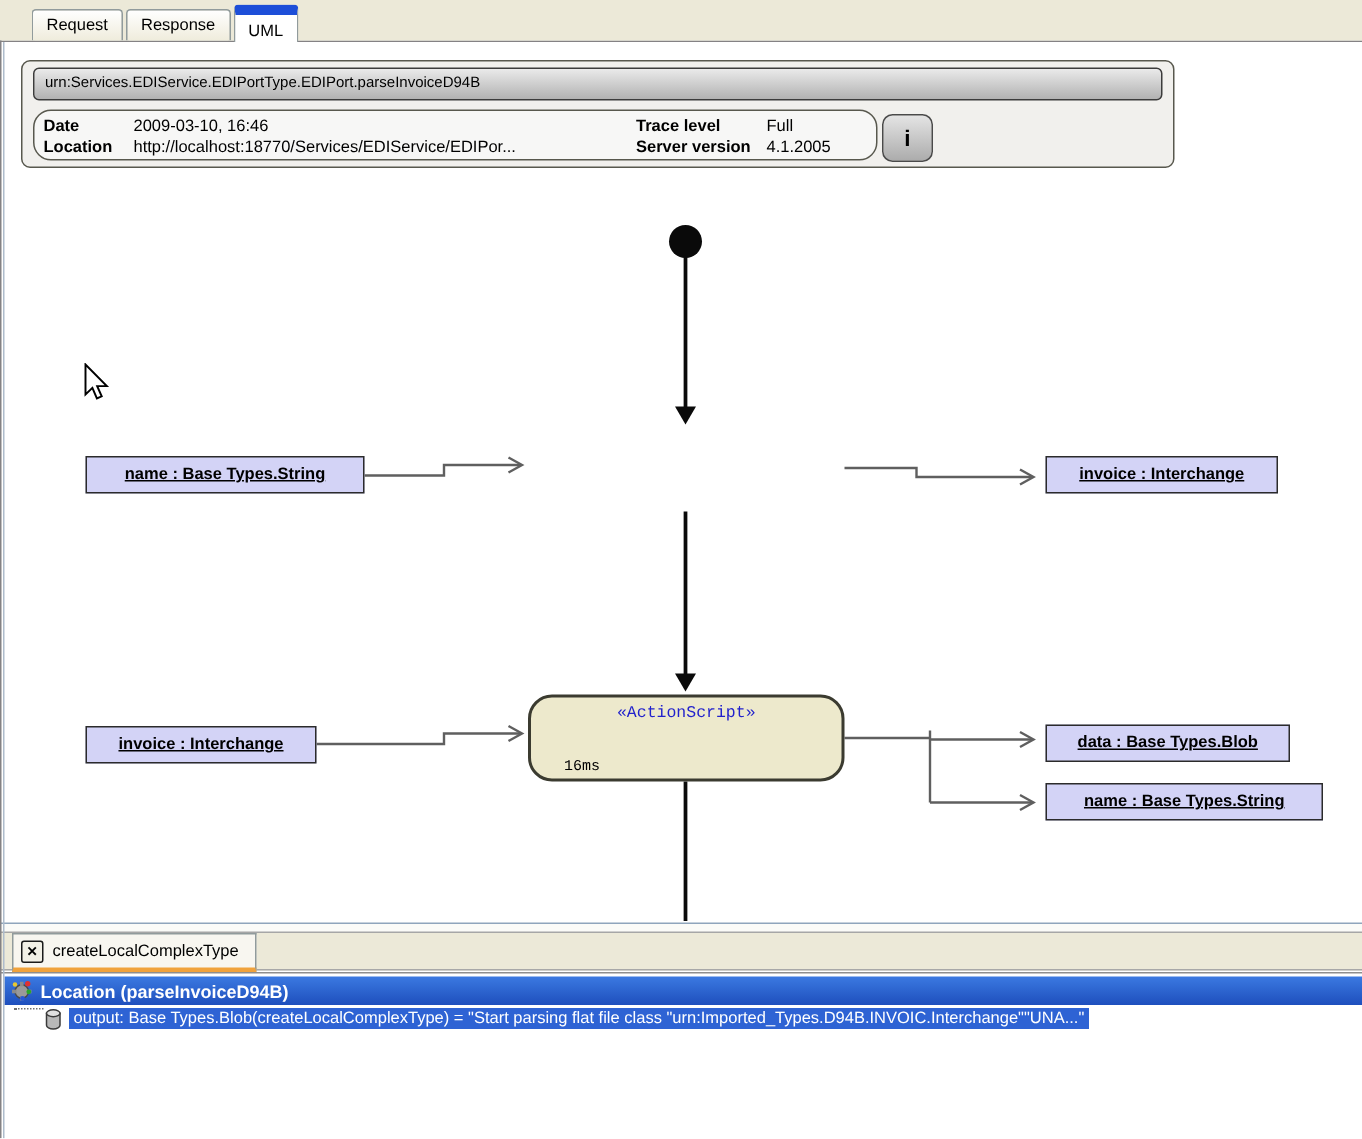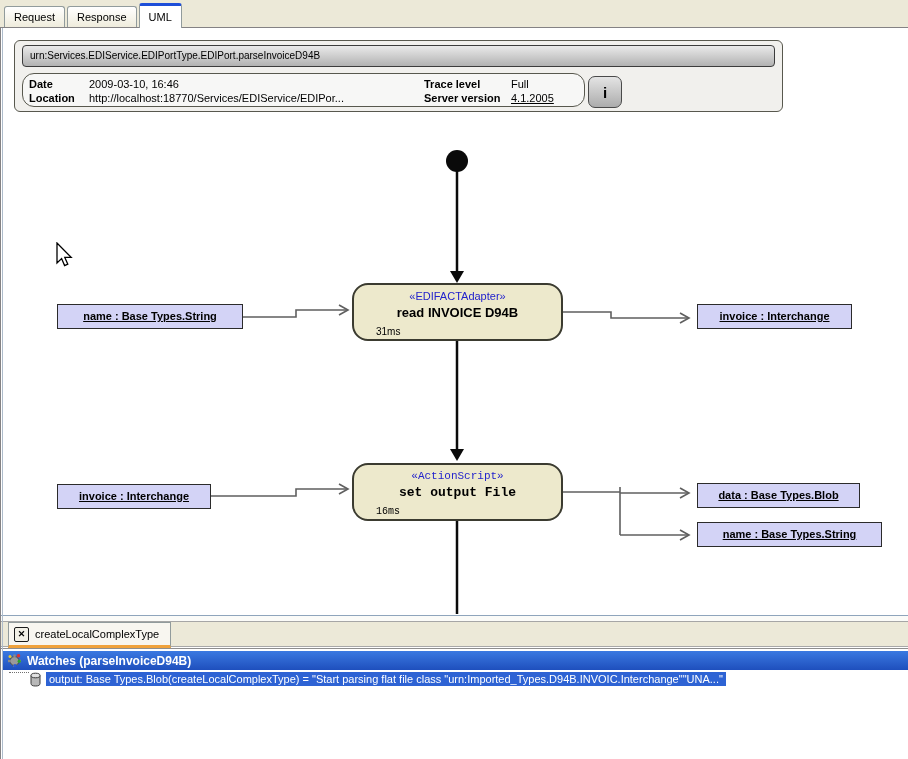--- a/index.html
+++ b/index.html
@@ -3,25 +3,25 @@
 <meta charset="utf-8">
 <style>
   html,body{margin:0;padding:0;}
   .screen{position:relative;width:908px;height:759px;background:#fff;overflow:hidden;
           font-family:"Liberation Sans",sans-serif;color:#000;}
   .screen::before{content:"";position:absolute;left:0;top:27px;width:1px;height:732px;background:#848284;z-index:8;}
   .screen::after{content:"";position:absolute;left:2px;top:28px;width:1px;height:731px;background:#AEBCCB;z-index:8;}
 
   
   .tabbar{position:absolute;left:0;top:0;width:908px;height:27px;background:#ECE9D8;
-          display:flex;align-items:flex-end;padding-left:4px;box-sizing:border-box;z-index:5;}
+          display:flex;align-items:flex-end;padding-left:21px;box-sizing:border-box;z-index:5;}
   .tab{box-sizing:border-box;height:21px;margin-right:2px;padding:4px 9px 0;border:1px solid #919B9C;
        border-bottom:none;border-radius:3px 3px 0 0;background:linear-gradient(#FFFFFF,#EFECDC);
        font-size:11px;cursor:default;}
-  .tab.active{height:25px;padding-top:5px;background:#fff;border-top:3px solid #1d4ed8;margin-bottom:-1px;z-index:6;text-align:right;}
+  .tab.active{height:25px;padding-top:5px;background:#fff;border-top:7px solid #1d4ed8;margin-bottom:-1px;z-index:6;text-align:right;}
 
   .panel{position:absolute;left:0;top:27px;width:908px;height:588px;background:#fff;
          border-top:1px solid #848284;box-sizing:border-box;}
 
   
   .hgroup{position:absolute;left:14px;top:40px;width:769px;height:72px;background:#F1F0ED;
           border:1px solid #58584E;border-radius:6px;box-sizing:border-box;z-index:2;}
   .title-bar{position:absolute;left:22px;top:45px;width:753px;height:22px;
              background:linear-gradient(#EAEAEA,#B2B2B2);border:1px solid #3C3C3C;border-radius:4px;
              box-sizing:border-box;font-size:10px;line-height:20px;padding-left:7px;z-index:3;
@@ -82,21 +82,21 @@
   <div class="hgroup"></div>
   <div class="title-bar">urn:Services.EDIService.EDIPortType.EDIPort.parseInvoiceD94B</div>
   <div class="info-box">
     <span class="ilabel" style="left:6px;top:4px;">Date</span>
     <span style="left:66px;top:4px;">2009-03-10, 16:46</span>
     <span class="ilabel" style="left:6px;top:18px;">Location</span>
     <span style="left:66px;top:18px;">http://localhost:18770/Services/EDIService/EDIPor...</span>
     <span class="ilabel" style="left:401px;top:4px;">Trace level</span>
     <span style="left:488px;top:4px;">Full</span>
     <span class="ilabel" style="left:401px;top:18px;">Server version</span>
-    <span style="left:488px;top:18px;text-decoration:underline;">4.1.2005</span>
+    <span style="left:488px;top:18px;">4.1.2005</span>
   </div>
   <button class="i-btn">i</button>
 
   <svg class="dsvg">
 
     <circle cx="457" cy="161" r="11" fill="#0A0A0A"></circle>
     <line x1="457" y1="171" x2="457" y2="273" stroke="#0A0A0A" stroke-width="2.5"></line>
     <polygon points="450,271 464,271 457,283" fill="#0A0A0A"></polygon>
     <line x1="457" y1="341" x2="457" y2="451" stroke="#0A0A0A" stroke-width="2.5"></line>
     <polygon points="450,449 464,449 457,461" fill="#0A0A0A"></polygon>
@@ -111,28 +111,22 @@
       <polyline points="339,484 348,489 339,494"></polyline>
       <polyline points="563,492 620,492"></polyline>
       <line x1="620" y1="487" x2="620" y2="535"></line>
       <polyline points="620,493 688,493"></polyline>
       <polyline points="680,488 689,493 680,498"></polyline>
       <polyline points="620,535 688,535"></polyline>
       <polyline points="680,530 689,535 680,540"></polyline>
     </g>
   </svg>
 
-  <div class="activity" style="left:352px;top:283px;">
-    <div class="stereo">«EDIFACTAdapter»</div>
-    <div class="aname">read INVOICE D94B</div>
-    <div class="ms">31ms</div>
-  </div>
   <div class="activity" style="left:352px;top:463px;font-family:Liberation Mono, monospace;">
     <div class="stereo">«ActionScript»</div>
-    <div class="aname">set output File</div>
     <div class="ms">16ms</div>
   </div>
 
   <div class="param" style="left:57px;top:304px;width:186px;">name : Base Types.String</div>
   <div class="param" style="left:697px;top:304px;width:155px;">invoice : Interchange</div>
   <div class="param" style="left:57px;top:484px;width:154px;">invoice : Interchange</div>
   <div class="param" style="left:697px;top:483px;width:163px;">data : Base Types.Blob</div>
   <div class="param" style="left:697px;top:522px;width:185px;">name : Base Types.String</div>
 
   <div class="divider1"></div>
@@ -149,21 +143,21 @@
         <circle cx="7.5" cy="8" r="4.5" fill="#9A9A9A" stroke="#4A4A4A"></circle>
         <rect x="6.3" y="1.5" width="2.4" height="3" fill="#8A8A8A"></rect>
         <rect x="6.3" y="11" width="2.4" height="3" fill="#8A8A8A"></rect>
         <rect x="1" y="6.8" width="3" height="2.4" fill="#8A8A8A"></rect>
         <rect x="11" y="6.8" width="3" height="2.4" fill="#8A8A8A"></rect>
         <circle cx="11.5" cy="2.8" r="1.8" fill="#E03030"></circle>
         <circle cx="12.2" cy="8.2" r="1.6" fill="#28A828"></circle>
         <circle cx="8" cy="12.6" r="1.6" fill="#2858D8"></circle>
         <circle cx="3" cy="3.4" r="1.5" fill="#E8C830"></circle>
       </svg>
-      <span>Watches (parseInvoiceD94B)</span>
+      <span>Location (parseInvoiceD94B)</span>
     </div>
     <div class="wrow">
       <span class="treedots"></span>
       <svg width="13" height="15" viewBox="0 0 13 15">
         <path d="M2,3.5 L2,11.5 A4.5,2.5 0 0 0 11,11.5 L11,3.5 Z" fill="#B8B8B8" stroke="#3A3A3A"></path>
         <ellipse cx="6.5" cy="3.5" rx="4.5" ry="2.3" fill="#E0E0E0" stroke="#3A3A3A"></ellipse>
       </svg>
       <span class="selitem">output: Base Types.Blob(createLocalComplexType) = "Start parsing flat file class "urn:Imported_Types.D94B.INVOIC.Interchange""UNA..."</span>
     </div>
   </div>

